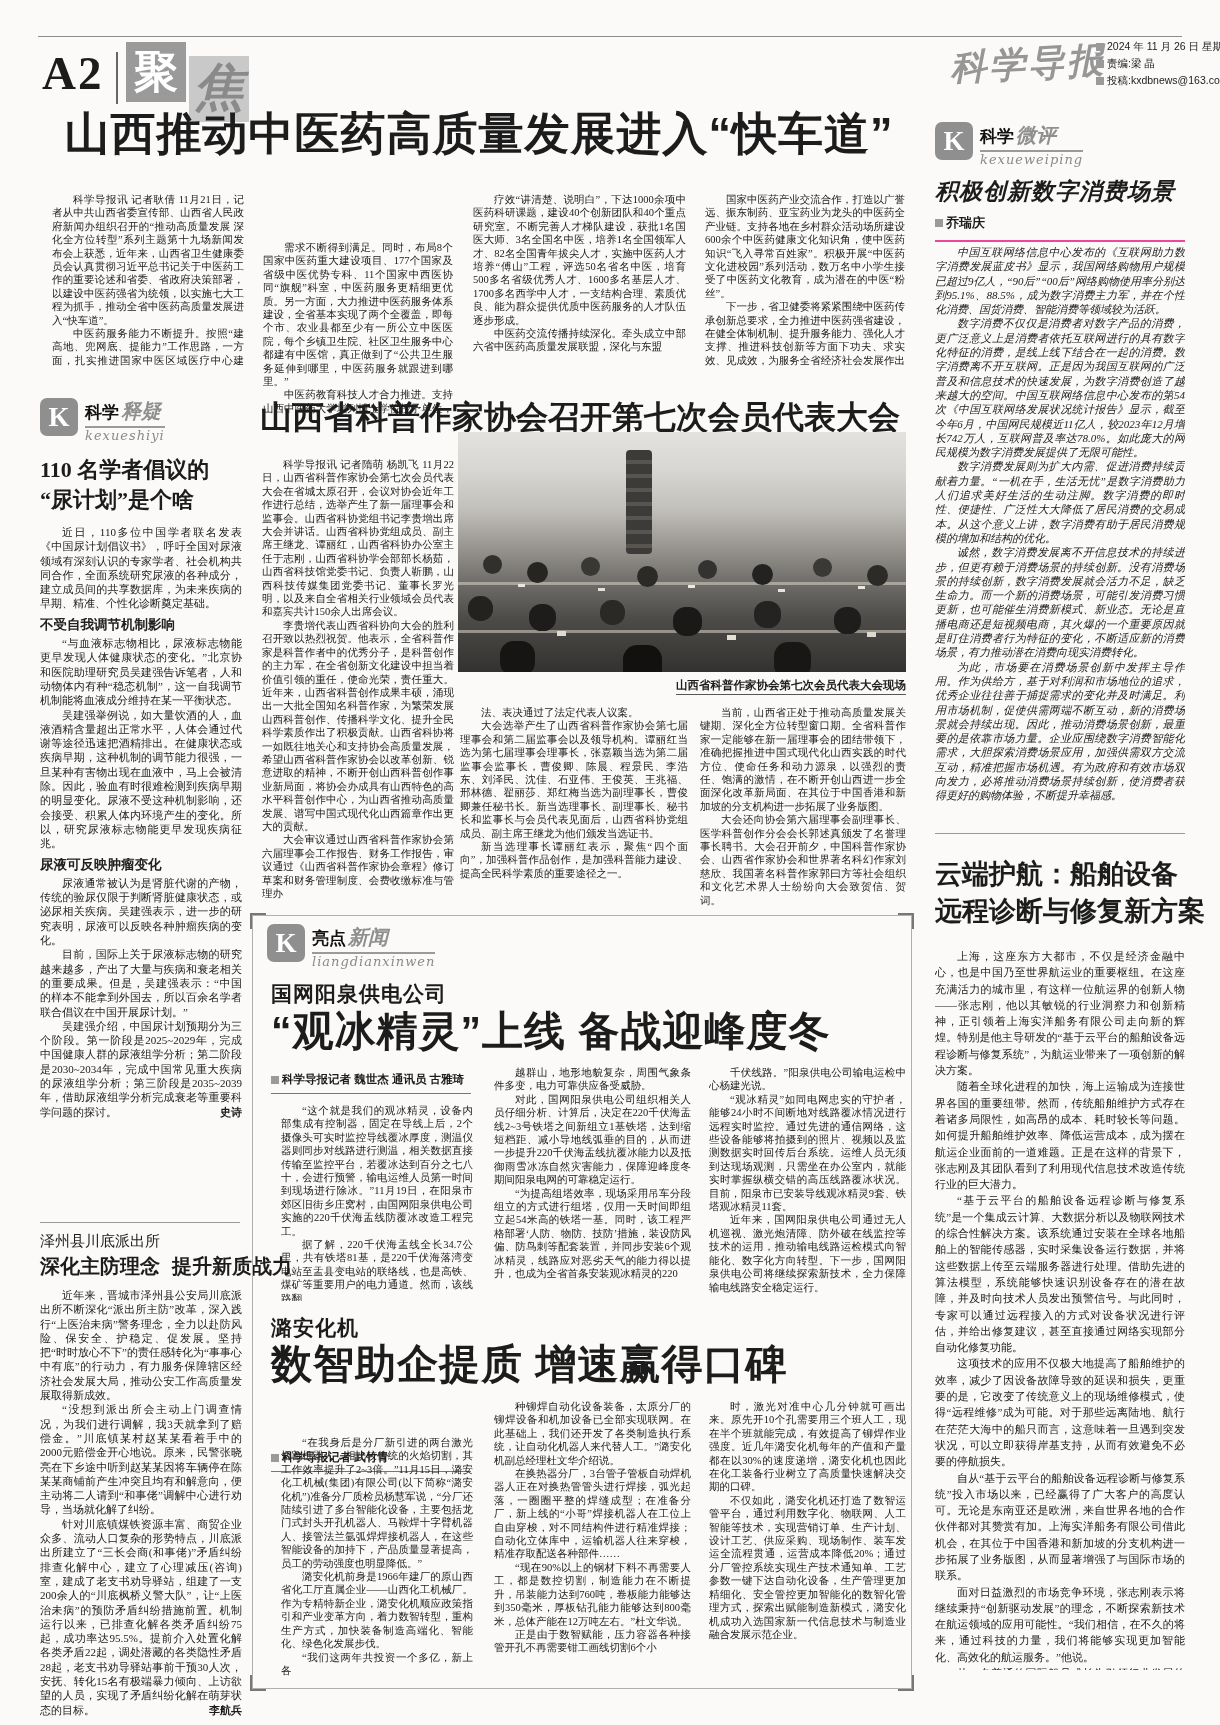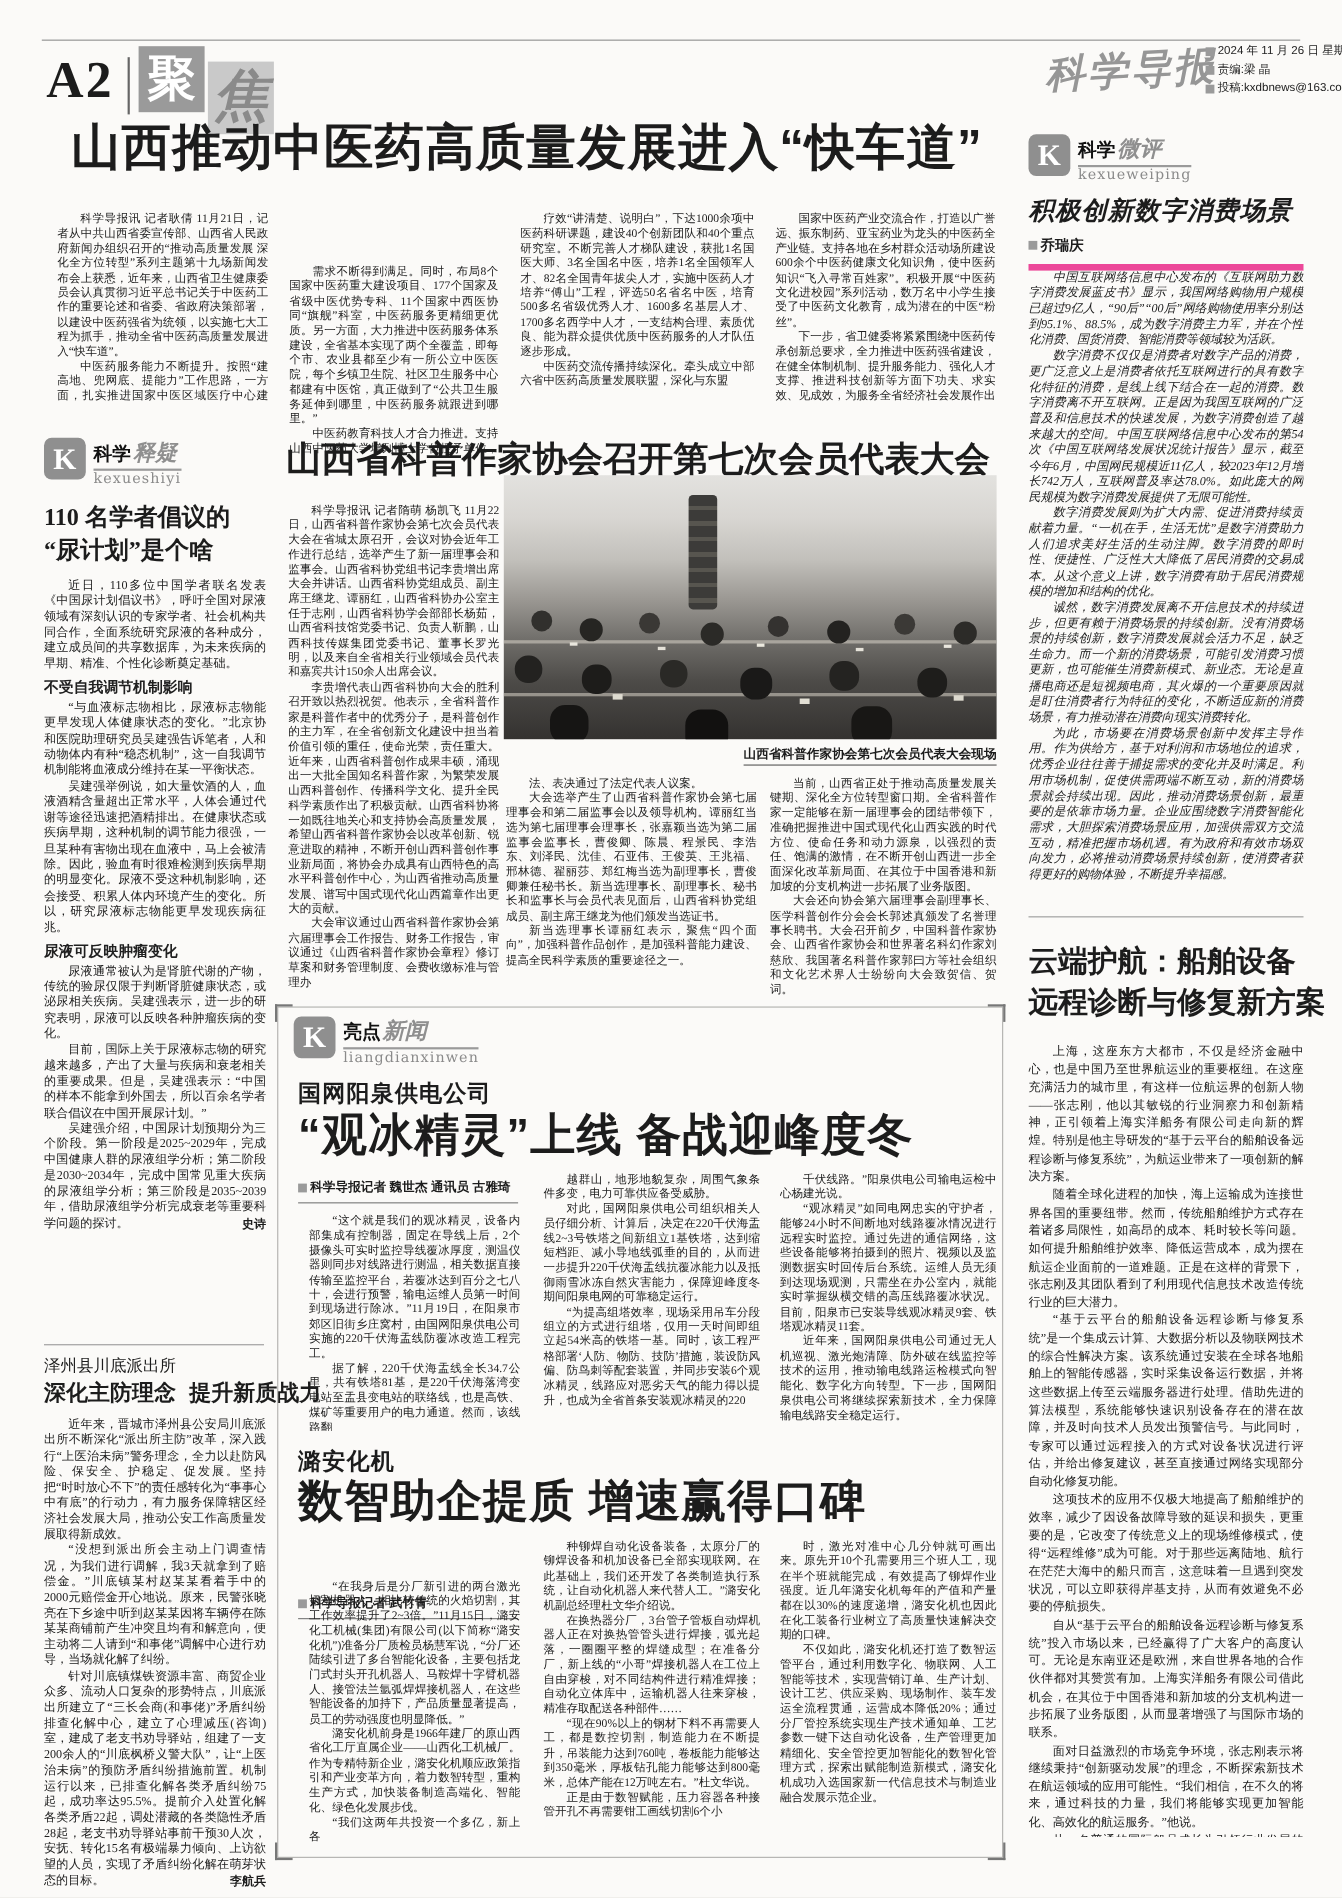--- a/index.html
+++ b/index.html
@@ -32,21 +32,21 @@
   .bt2{font-size:11px;line-height:14.3px;}
   .sig{text-align:right;font-weight:700;font-family:"Liberation Sans",sans-serif;}
   
   .klogo{display:flex;align-items:flex-start;}
   .kbox{width:38px;height:38px;background:#8f8f8f;border-radius:7px;color:#fff;text-align:center;
         line-height:38px;font-size:27px;font-weight:900;font-family:"Liberation Serif",serif;flex:0 0 auto;}
   .kright{margin-left:7px;}
   .kname{border-bottom:2px solid #9a9a9a;padding-bottom:1px;white-space:nowrap;}
   .kn1{font-size:17px;font-weight:900;font-family:"Liberation Sans",sans-serif;color:#111;}
   .kn2{font-size:20px;font-weight:700;font-style:italic;color:#8f8f8f;font-family:"DejaVu Serif",serif;margin-left:2px;}
-  .kpy{font-size:13px;color:#8a8a8a;letter-spacing:1px;font-family:"DejaVu Serif",serif;}
+  .kpy{font-size:13px;font-style:italic;color:#8a8a8a;letter-spacing:1px;font-family:"DejaVu Serif",serif;}
   
   .feat-title{font-size:22px;line-height:30px;font-weight:600;margin:12px 0 10px 0;}
   .subhead{font-size:13.5px;font-weight:900;font-family:"Liberation Sans",sans-serif;margin:7px 0 4px 0;text-indent:0 !important;}
   .divider{border-top:1px solid #999;}
   .kicker{font-size:15px;font-weight:400;}
   .z-title{font-size:20px;font-weight:900;font-family:Liberation Mono, monospace;margin:2px 0 8px 0;white-space:nowrap;}
   
   .photo{left:458px;top:432px;width:448px;height:240px;overflow:hidden;background:
     linear-gradient(180deg,#e3e2df 0%,#d8d6d2 16%,#c2c0bb 32%,#9b9893 47%,#716f6b 62%,#4d4b48 78%,#343230 100%);}
   .ph-col{position:absolute;left:168px;top:18px;width:26px;height:104px;background:
@@ -72,21 +72,21 @@
   .c-tr{right:-3px;top:-3px;border-width:2px 2px 0 0;}
   .c-bl{left:-3px;bottom:-3px;border-width:0 0 2px 2px;}
   .c-br{right:-3px;bottom:-3px;border-width:0 2px 2px 0;}
   .ld-kicker{font-size:21px;font-weight:600;letter-spacing:1px;}
   .ld-headline{font-size:41px;font-weight:900;font-family:"Liberation Sans",sans-serif;letter-spacing:1px;white-space:nowrap;}
   .byline{font-size:11.5px;font-weight:700;font-family:"Liberation Sans",sans-serif;
           border-bottom:1px solid #777;padding-bottom:6px;display:flex;align-items:center;}
   
   .w-title{font-size:23px;font-weight:900;font-family:"Liberation Sans",sans-serif;letter-spacing:1px;white-space:nowrap;}
   .author-row{font-size:13px;font-weight:700;font-family:"Liberation Sans",sans-serif;
-              border-bottom:6px solid #ec4899;padding-bottom:8px;display:flex;align-items:center;}
+              border-bottom:2px solid #ec4899;padding-bottom:8px;display:flex;align-items:center;}
   .kai{font-style:italic;}
   .y-title{font-size:27px;font-weight:900;font-family:"Liberation Sans",sans-serif;line-height:37px;white-space:nowrap;}
 </style>
 </head>
 <body>
 
 <div class="page">
 
   <div class="abs top-rule"></div>
   <div class="abs page-no">A2</div>

